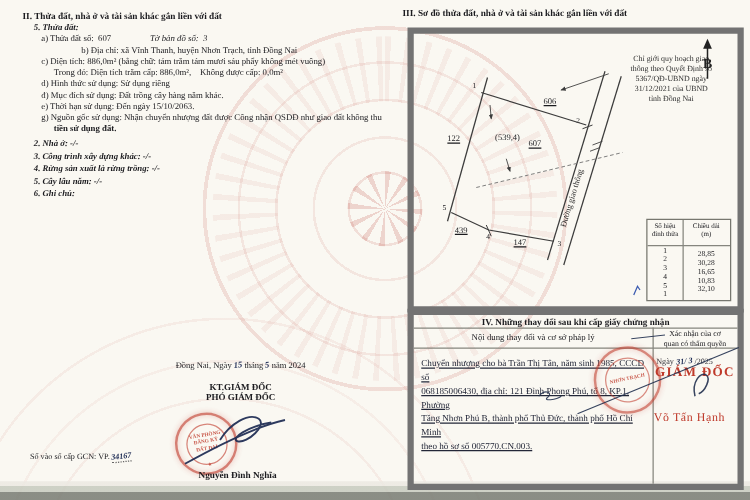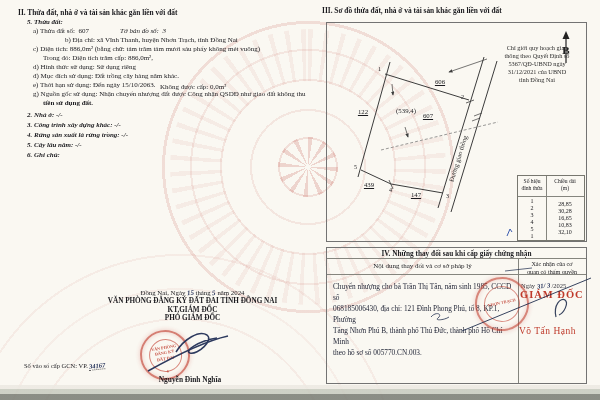--- a/index.html
+++ b/index.html
@@ -29,21 +29,21 @@
   .wm-cover{left:222px;top:81px;width:172px;height:172px;border-radius:50%;background:#faf8f2;}
   .wm-star{left:278px;top:137px;width:60px;height:60px;border-radius:50%;
     background:repeating-conic-gradient(rgba(187,68,58,.20) 0 9deg, transparent 9deg 30deg);}
   .wm2{left:-60px;top:230px;width:480px;height:480px;border-radius:50%;
     background:radial-gradient(circle, transparent 0 150px, rgba(187,68,58,.07) 150px 152px,
       transparent 152px 180px, rgba(187,68,58,.06) 180px 182px, transparent 182px 214px,
       rgba(187,68,58,.07) 214px 216px, transparent 216px);}
   .band{left:0;top:385px;width:600px;height:15px;
     background:linear-gradient(#ece9e2 0 4px,#c6cabe 4px 9px,#777b72 9px 15px);
     opacity:.85;}
-  .box{border:1px solid #737373;}
+  .box{border:5px solid #737373;}
   .vline{border-left:1px solid #85857e;}
   .hline{border-top:1px solid #85857e;}
   .stamp{border:2px solid rgba(192,57,43,.75);border-radius:50%;
     box-shadow:0 0 5px rgba(192,57,43,.30), inset 0 0 5px rgba(192,57,43,.25);}
   .stamp-inner{position:absolute;border:1px solid rgba(192,57,43,.70);border-radius:50%;}
   svg.layer{position:absolute;left:0;top:0;z-index:6;pointer-events:none;}
   .z3{z-index:3;} .z4{z-index:4;} .z7{z-index:7;}
 </style>
 </head>
 <body>
@@ -57,21 +57,21 @@
   <div class="abs wm2"></div>
   <div class="abs band"></div>
 
   <div class="abs z3 b" style="left:18px;top:8px;font-size:7.4px;">II. Thửa đất, nhà ở và tài sản khác gắn liền với đất</div>
   <div class="abs z3 b i t7" style="left:27px;top:19px;">5. Thửa đất:</div>
   <div class="abs z3 t7 pre" style="left:33px;top:28px;">a) Thửa đất số:  607</div>
   <div class="abs z3 t7 pre" style="left:120px;top:28px;font-style:italic;">Tờ bản đồ số:  3</div>
   <div class="abs z3 t7" style="left:33px;top:37px;margin-left:32px;">b) Địa chỉ: xã Vĩnh Thanh, huyện Nhơn Trạch, tỉnh Đồng Nai</div>
   <div class="abs z3 t7" style="left:33px;top:46px;">c) Diện tích: 886,0m² (bằng chữ: tám trăm tám mươi sáu phẩy không mét vuông)</div>
   <div class="abs z3 t7" style="left:43px;top:55px;">Trong đó: Diện tích trăm cấp: 886,0m²,</div>
-  <div class="abs z3 t7" style="left:160px;top:55px;margin-top:29px;">Không được cấp: 0,0m²</div>
+  <div class="abs z3 t7" style="left:160px;top:55px;">Không được cấp: 0,0m²</div>
   <div class="abs z3 t7" style="left:33px;top:64px;">d) Hình thức sử dụng: Sử dụng riêng</div>
   <div class="abs z3 t7" style="left:33px;top:73px;">đ) Mục đích sử dụng: Đất trồng cây hàng năm khác.</div>
   <div class="abs z3 t7" style="left:33px;top:82px;">e) Thời hạn sử dụng: Đến ngày 15/10/2063.</div>
   <div class="abs z3 t7" style="left:33px;top:91px;">g) Nguồn gốc sử dụng: Nhận chuyển nhượng đất được Công nhận QSDĐ như giao đất không thu</div>
   <div class="abs z3 t7" style="left:43px;top:100px;font-weight:bold;">tiền sử dụng đất.</div>
   <div class="abs z3 b i t7" style="left:27px;top:112px;">2. Nhà ở: -/-</div>
   <div class="abs z3 b i t7" style="left:27px;top:122px;">3. Công trình xây dựng khác: -/-</div>
   <div class="abs z3 b i t7" style="left:27px;top:132px;">4. Rừng sản xuất là rừng trồng: -/-</div>
   <div class="abs z3 b i t7" style="left:27px;top:142px;">5. Cây lâu năm: -/-</div>
   <div class="abs z3 b i t7" style="left:27px;top:152px;">6. Ghi chú:</div>
@@ -137,21 +137,21 @@
   <div class="abs box" style="left:326px;top:247px;width:259px;height:135px;">
     <div class="abs c b" style="left:0;top:1px;width:259px;font-size:7.3px;">IV. Những thay đổi sau khi cấp giấy chứng nhận</div>
     <div class="abs hline" style="left:0;top:10px;width:259px;"></div>
     <div class="abs vline" style="left:191px;top:10px;height:125px;"></div>
     <div class="abs c t7" style="left:0;top:15px;width:191px;">Nội dung thay đổi và cơ sở pháp lý</div>
     <div class="abs c" style="left:191px;top:12px;width:68px;font-size:6.2px;line-height:1.25;">
       <span style="display:block">Xác nhận của cơ</span>
       <span style="display:block">quan có thẩm quyền</span>
     </div>
     <div class="abs hline" style="left:0;top:26px;width:259px;"></div>
-    <div class="abs" style="left:6px;top:33px;width:182px;font-size:7.3px;line-height:11px;color:#232738;">
+    <div class="abs" style="left:6px;top:33px;width:182px;font-size:7.3px;line-height:11px;color:#232738;text-decoration:underline;">
       <span style="display:block">Chuyển nhượng cho bà Trần Thị Tân, năm sinh 1985, CCCD số</span>
       <span style="display:block">068185006430, địa chỉ: 121 Đình Phong Phú, tổ 8, KP.1, Phường</span>
       <span style="display:block">Tăng Nhơn Phú B, thành phố Thủ Đức, thành phố Hồ Chí Minh</span>
       <span style="display:block">theo hồ sơ số 005770.CN.003.</span>
     </div>
     <div class="abs t65" style="left:194px;top:34px;width:64px;color:#33333a;">
       <span>Ngày</span>
       <span class="ink hand">31/ 3</span>
       <span>/2025</span>
     </div>
@@ -164,21 +164,20 @@
     <div class="abs c red b" style="left:3px;top:21px;width:44px;font-size:4.2px;">NHƠN TRẠCH</div>
   </div>
 
   <div class="abs z3 c" style="left:110px;top:289px;width:165px;font-size:6.8px;">
     <span>Đồng Nai, Ngày</span>
     <span class="ink hand">15</span>
     <span>tháng</span>
     <span class="ink hand">5</span>
     <span>năm 2024</span>
   </div>
-  <div class="abs z3 c b" style="left:95px;top:297px;width:195px;font-size:7.2px;">VĂN PHÒNG ĐĂNG KÝ ĐẤT ĐAI TỈNH ĐỒNG NAI</div>
   <div class="abs z3 c b" style="left:95px;top:306px;width:195px;font-size:7.2px;">KT.GIÁM ĐỐC</div>
   <div class="abs z3 c b" style="left:95px;top:314px;width:195px;font-size:7.2px;">PHÓ GIÁM ĐỐC</div>
 
   <div class="abs z4 stamp" style="left:140px;top:330px;width:46px;height:46px;transform:rotate(-10deg);opacity:.85;">
     <div class="stamp-inner" style="left:6.5px;top:6.5px;width:31px;height:31px;"></div>
     <div class="abs c red b" style="left:3px;top:13px;width:40px;font-size:4.2px;line-height:1.25;">
       <span style="display:block">VĂN PHÒNG</span>
       <span style="display:block">ĐĂNG KÝ</span>
       <span style="display:block">ĐẤT ĐAI</span>
     </div>

